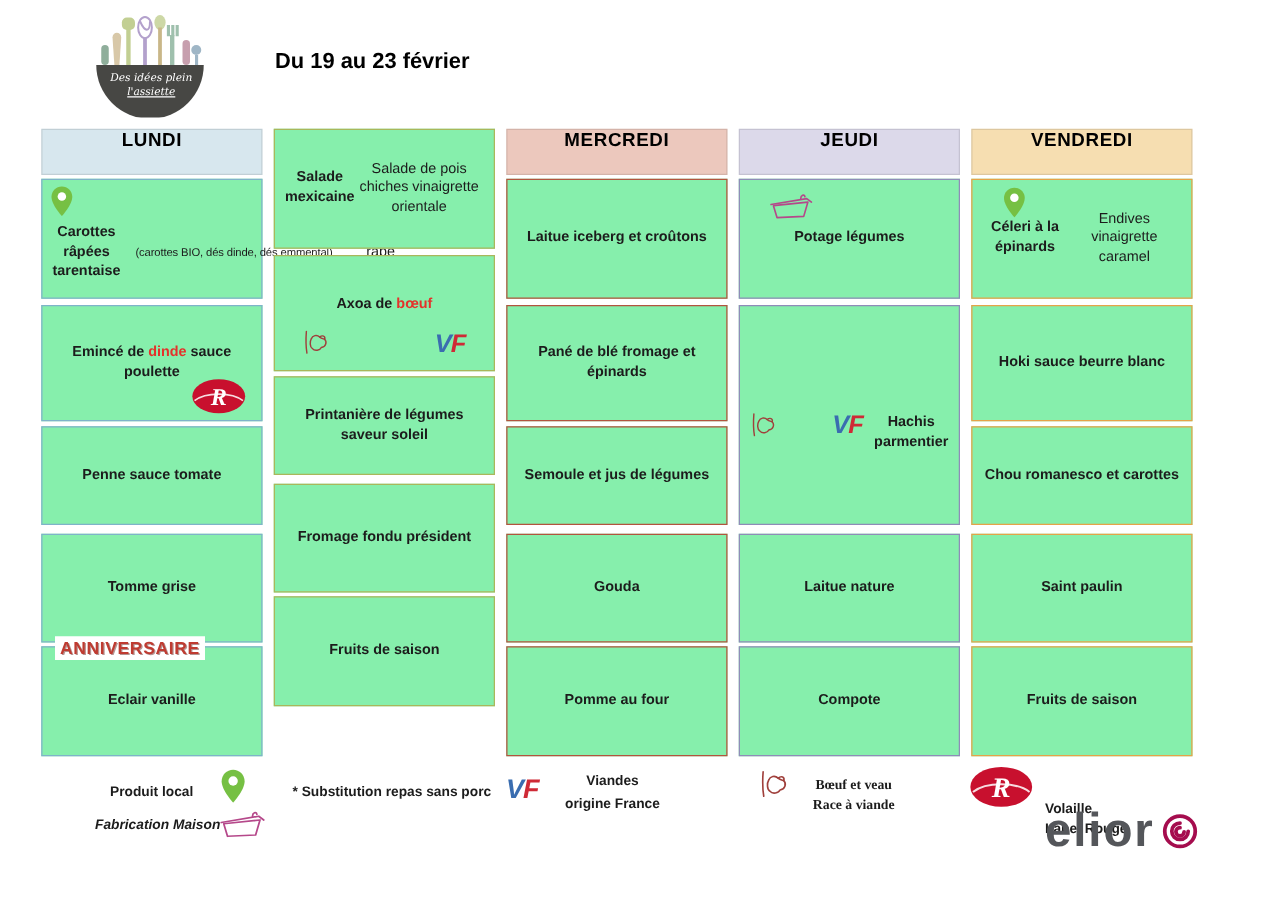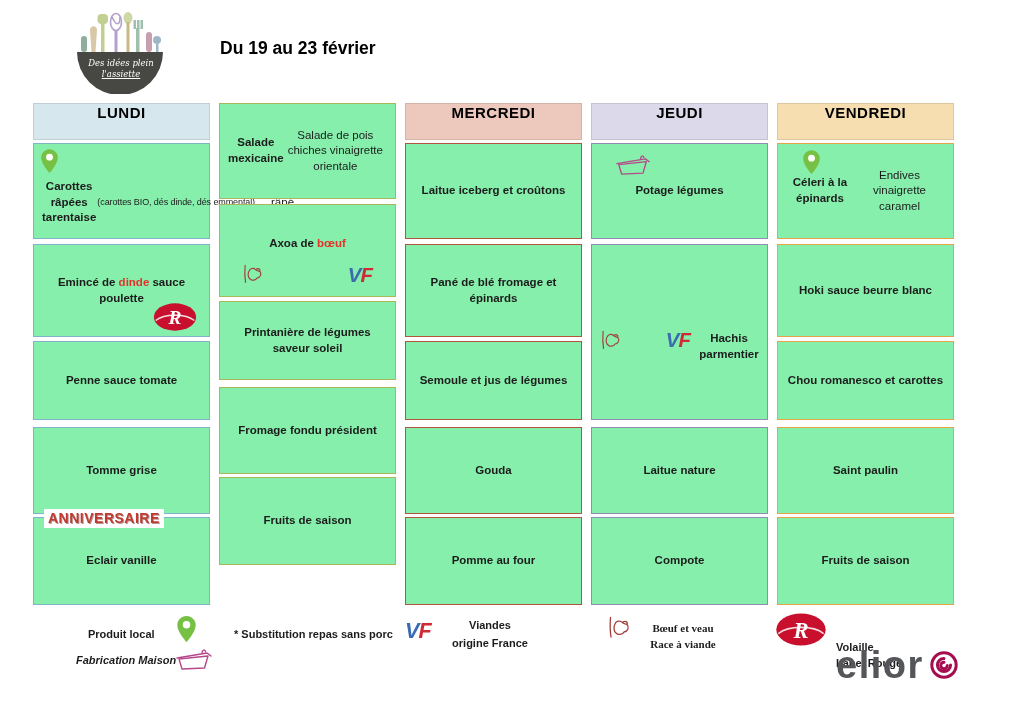--- a/index.html
+++ b/index.html
@@ -23,21 +23,21 @@
         display:flex;flex-direction:row;align-items:center;justify-content:center;text-align:center;
         font-weight:bold;font-size:11.5px;line-height:1.35;padding:4px 8px;}
   .h-entree{height:96px;margin-bottom:5px}
   .h-main{height:93px;margin-bottom:4px}
   .h-side{height:79px;margin-bottom:7px}
   .h-cheese{height:87px;margin-bottom:3px}
   .h-dessert{height:88px}
   .h-main-tall{height:176px;margin-bottom:7px}
   .align-top{justify-content:flex-start;padding-top:34px}
   .pad-top{justify-content:flex-start;padding-top:27px}
-  .note{font-size:9px;font-weight:normal;white-space:nowrap;letter-spacing:-0.1px;margin:1px 1px;}
+  .note{font-size:9px;font-weight:normal;white-space:nowrap;letter-spacing:-0.1px;margin:1px 12px;}
   .plain{font-weight:normal;font-size:11.5px;}
   .hl{color:#e4322b;}
   .icon{display:inline-flex;line-height:0;}
   .pin-tl{position:absolute;top:4px;left:6px;}
   .pin-tl2{position:absolute;top:5px;left:24px;}
   .dish-tl{position:absolute;top:8px;left:22px;}
   .lr-br{position:absolute;right:12px;bottom:4px;}
   .cow-bl{position:absolute;left:22px;bottom:10px;}
   .vf-br{position:absolute;right:14px;bottom:9px;}
   .icon-row{display:flex;align-items:center;gap:42px;margin-bottom:14px;}

